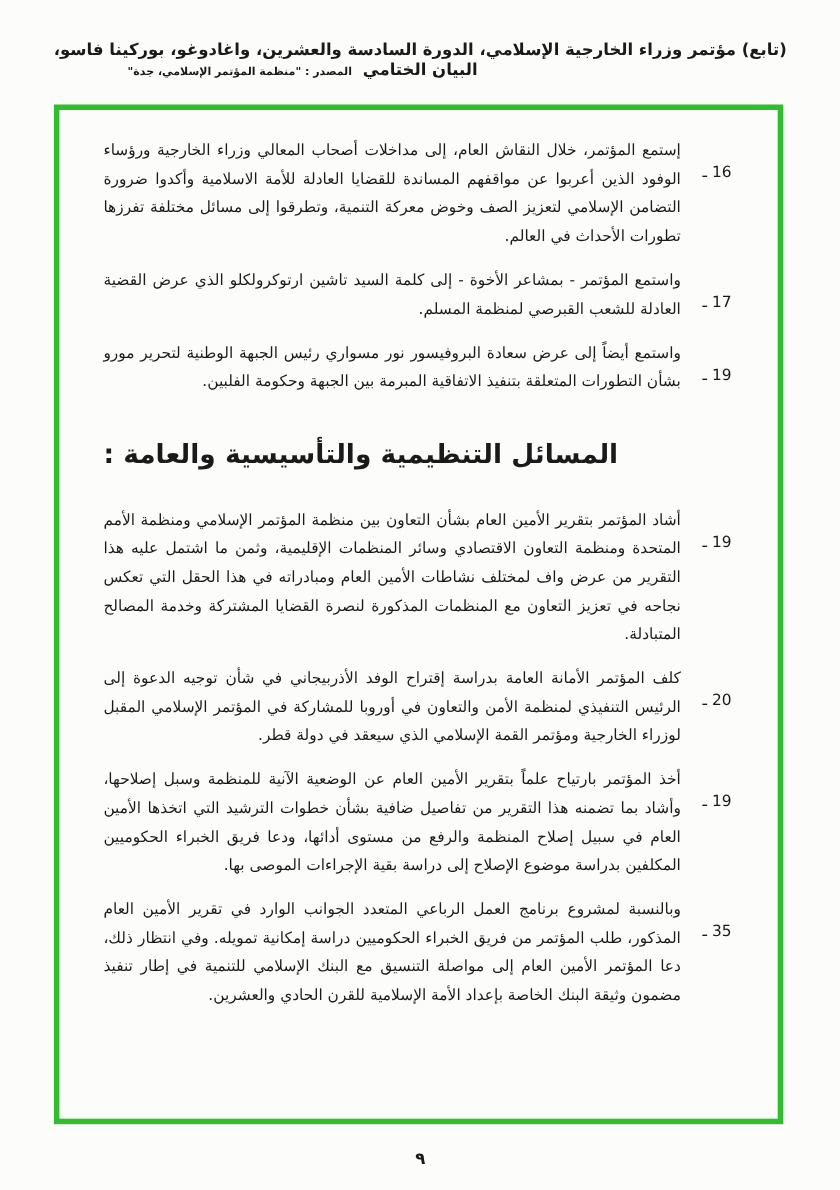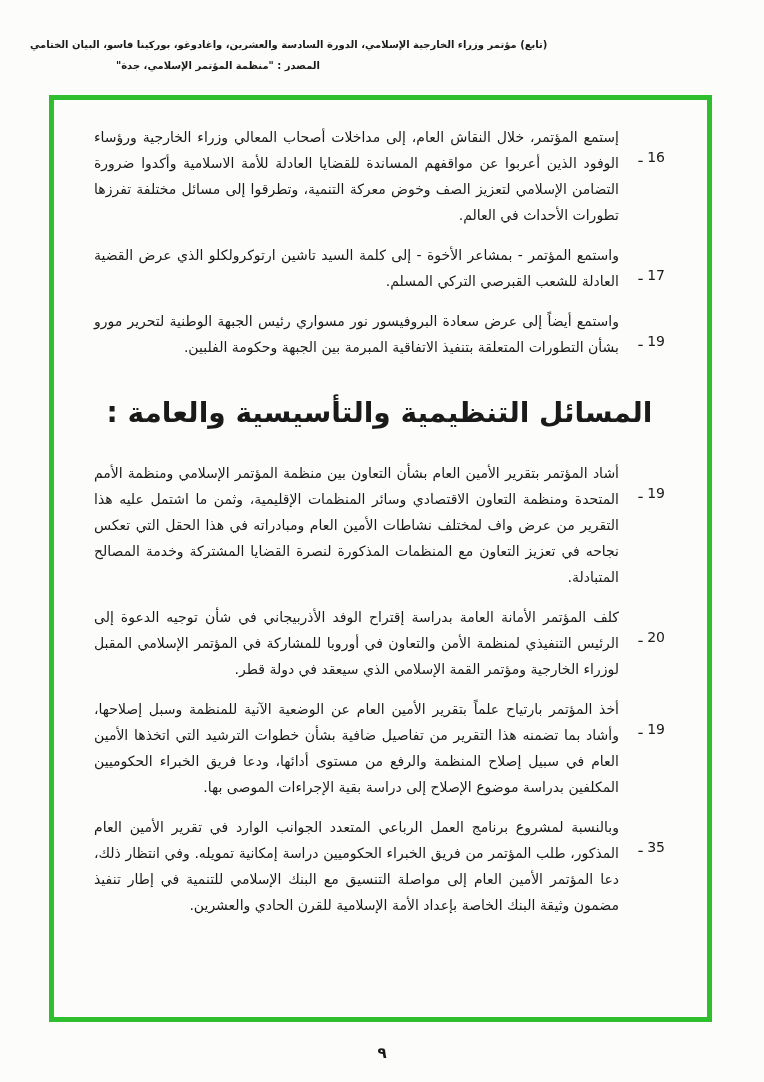--- a/index.html
+++ b/index.html
@@ -10,24 +10,24 @@
     position: relative;
     overflow: hidden;
     font-family: "DejaVu Sans", sans-serif;
     color: #1a1a1a;
   }
   .doc-header {
     position: absolute;
     top: 36px;
     left: 30px;
     right: 30px;
-    text-align: left;
+    text-align: center;
     direction: rtl;
     font-weight: bold;
-    font-size: 10px;
+    font-size: 15px;
     line-height: 18px;
   }
   .doc-source {
     position: absolute;
     top: 60px;
     left: 116px;
     direction: rtl;
     font-weight: bold;
     font-size: 10px;
   }
@@ -55,23 +55,23 @@
     flex: 0 0 46px;
     white-space: nowrap;
     margin-top: 20px;
   }
   .para p {
     flex: 1;
     margin: 0;
     text-align: justify;
   }
   .section-heading {
-    text-align: center;
+    text-align: left;
     font-weight: bold;
-    font-size: 28px;
+    font-size: 24px;
     line-height: 38px;
     margin: 34px 0 28px 0;
     direction: rtl;
   }
   .page-number {
     position: absolute;
     left: 0;
     right: 0;
     bottom: 20px;
     text-align: center;
@@ -91,21 +91,21 @@
   <div class="frame">
     <div class="content">
 
       <div class="para">
         <div class="num">16 ـ</div>
         <p>إستمع المؤتمر، خلال النقاش العام، إلى مداخلات أصحاب المعالي وزراء الخارجية ورؤساء الوفود الذين أعربوا عن مواقفهم المساندة للقضايا العادلة للأمة الاسلامية وأكدوا ضرورة التضامن الإسلامي لتعزيز الصف وخوض معركة التنمية، وتطرقوا إلى مسائل مختلفة تفرزها تطورات الأحداث في العالم.</p>
       </div>
 
       <div class="para">
         <div class="num">17 ـ</div>
-        <p>واستمع المؤتمر - بمشاعر الأخوة - إلى كلمة السيد تاشين ارتوكرولكلو الذي عرض القضية العادلة للشعب القبرصي التركي المسلم.</p>
+        <p>واستمع المؤتمر - بمشاعر الأخوة - إلى كلمة السيد تاشين ارتوكرولكلو الذي عرض القضية العادلة للشعب القبرصي لمنظمة المسلم.</p>
       </div>
 
       <div class="para">
         <div class="num">19 ـ</div>
         <p>واستمع أيضاً إلى عرض سعادة البروفيسور نور مسواري رئيس الجبهة الوطنية لتحرير مورو بشأن التطورات المتعلقة بتنفيذ الاتفاقية المبرمة بين الجبهة وحكومة الفلبين.</p>
       </div>
 
       <h2 class="section-heading">المسائل التنظيمية  والتأسيسية والعامة :</h2>
 
       <div class="para">

